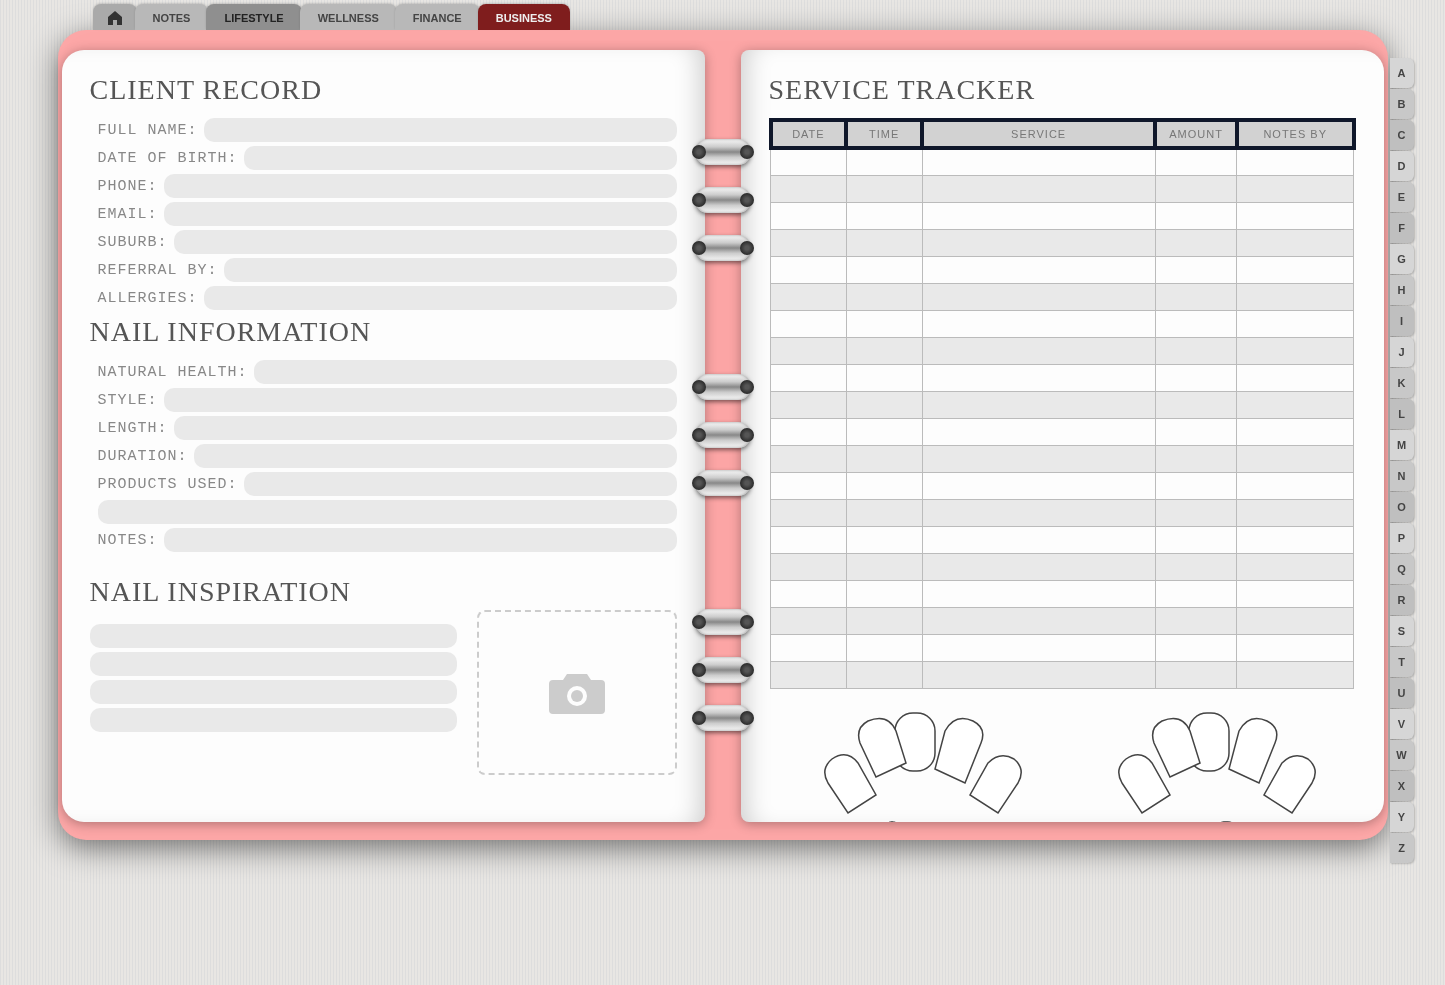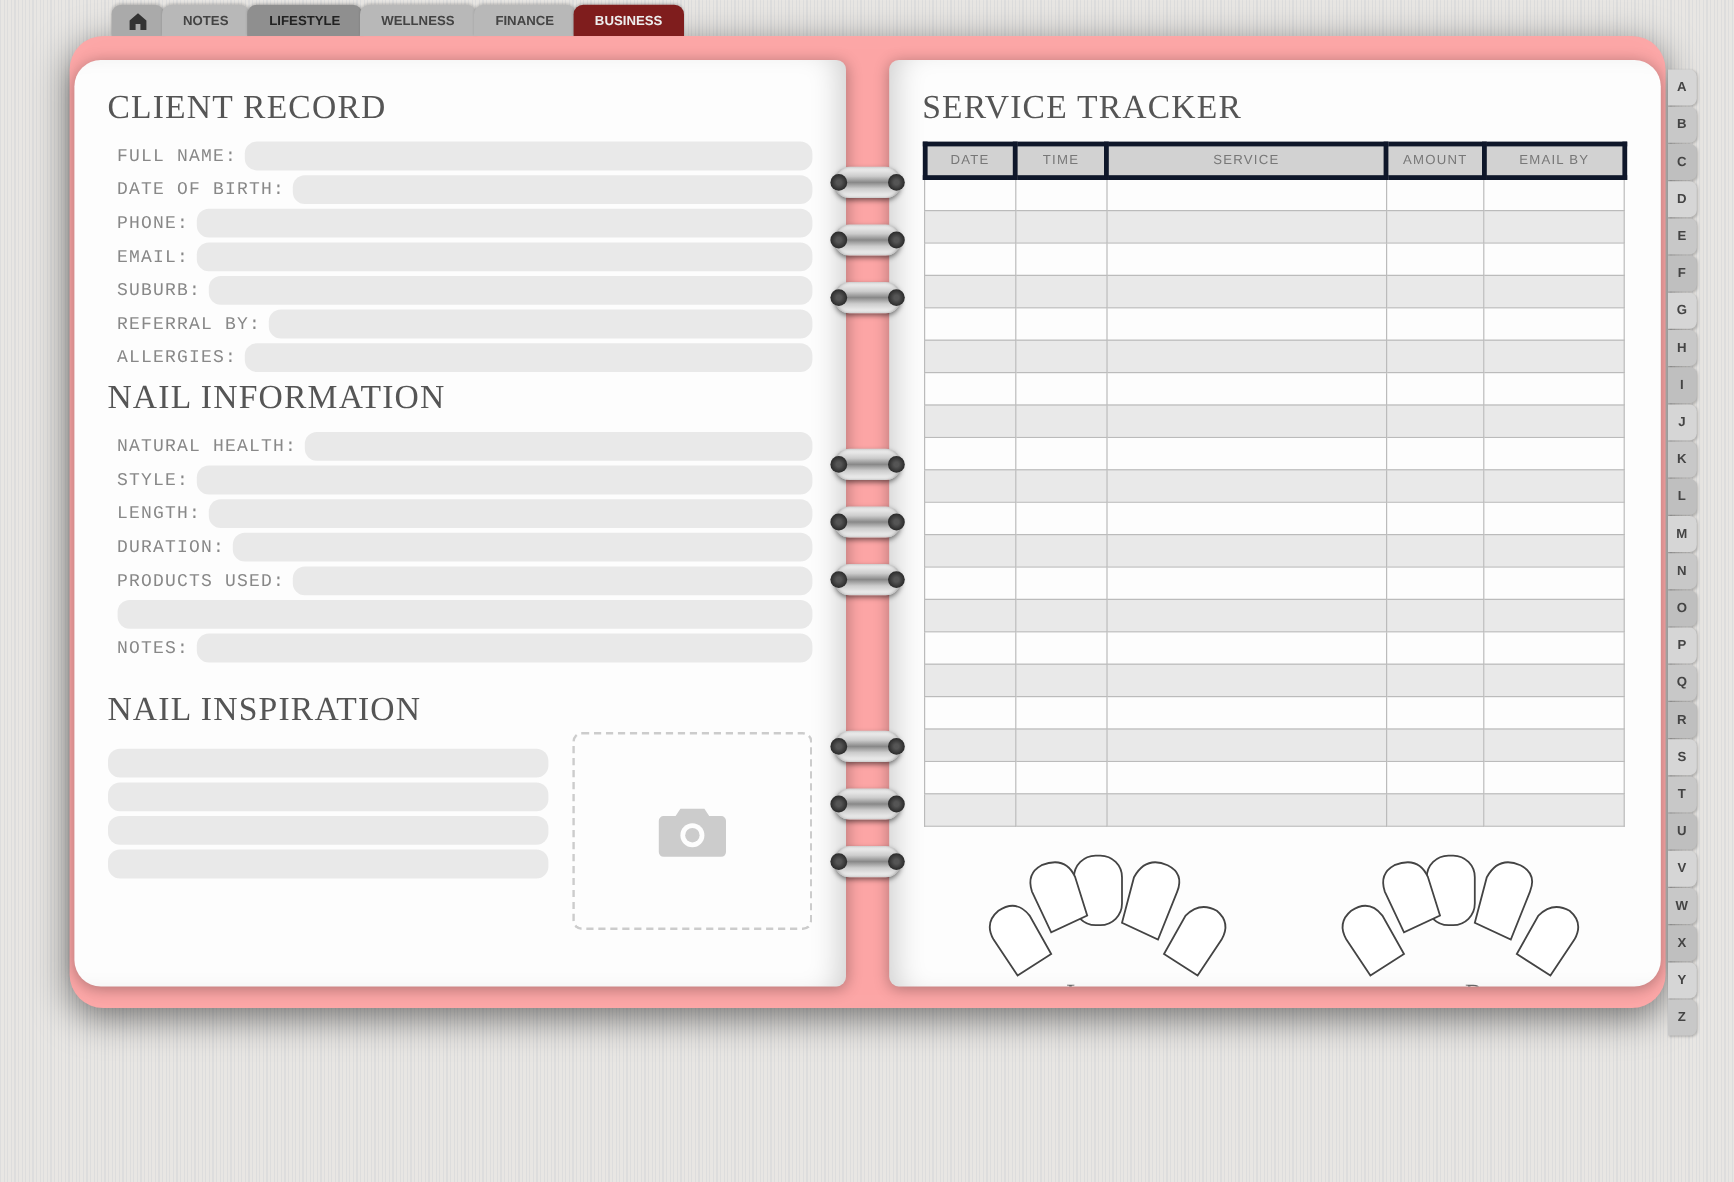--- a/index.html
+++ b/index.html
@@ -174,21 +174,21 @@
             <col style="width:40%">
             <col style="width:14%">
             <col style="width:20%">
           </colgroup>
         <thead>
             <tr id="tracker-head">
               <th>DATE</th>
               <th>TIME</th>
               <th>SERVICE</th>
               <th>AMOUNT</th>
-              <th>EMAIL BY</th>
+              <th>NOTES BY</th>
             </tr>
           </thead>
         <tbody id="tracker-body">
             <tr>
               <td></td>
               <td></td>
               <td></td>
               <td></td>
               <td></td>
             </tr>

